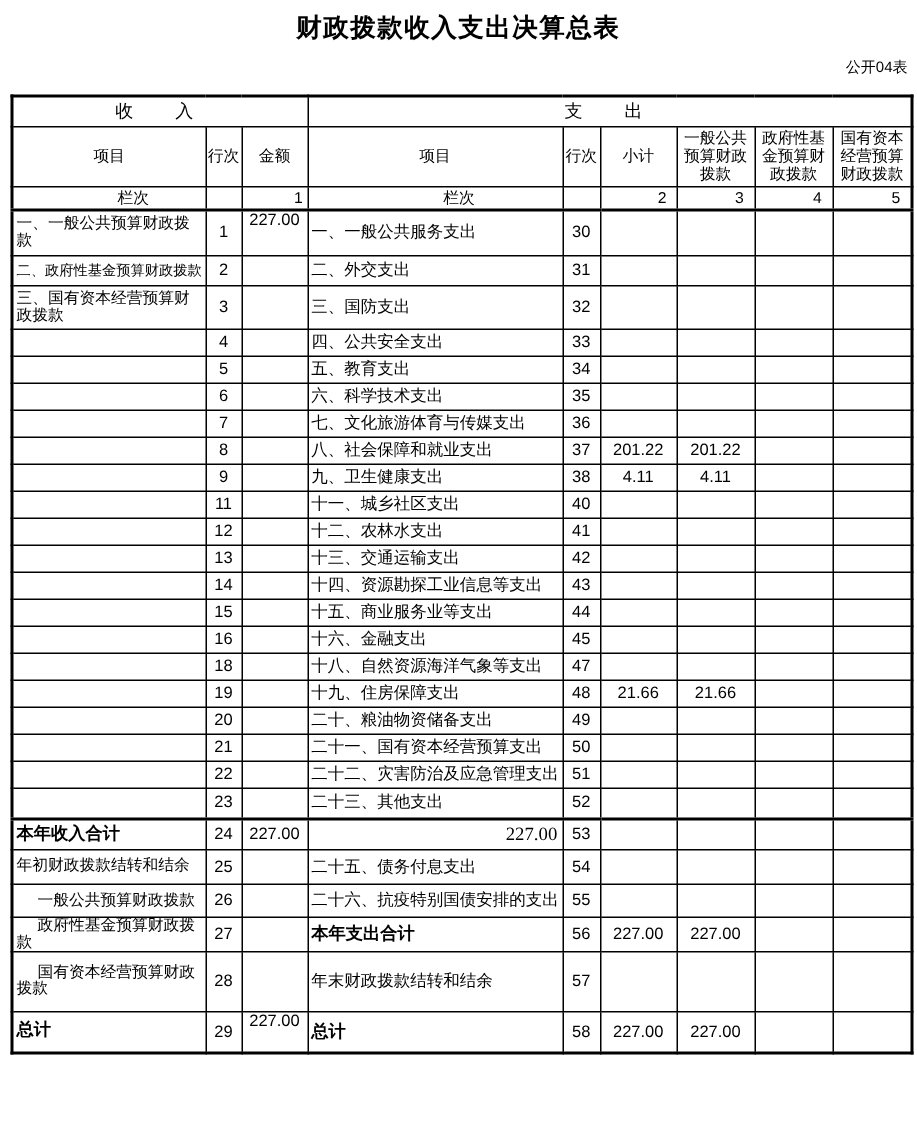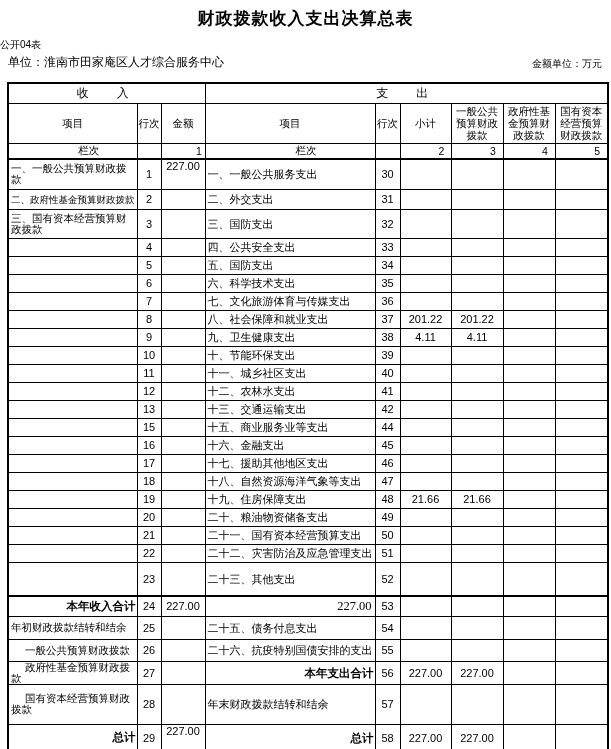--- a/index.html
+++ b/index.html
@@ -6,21 +6,21 @@
   html,body { margin:0; padding:0; }
   body {
     width:611px; height:749px; background:#ffffff; color:#000000;
     font-family:"Liberation Sans","DejaVu Sans",sans-serif;
     overflow:hidden;
   }
   .title {
     padding-top:7px; text-align:center;
     font-size:17px; font-weight:bold; letter-spacing:1px;
   }
-  .doc-no { text-align:left; font-size:10px; padding:8px 24px 0 0; }
+  .doc-no { text-align:right; font-size:10px; padding:8px 6px 0 0; }
   .meta-row {
     display:flex; justify-content:space-between; align-items:flex-end;
     padding:2px 9px 0 8px;
   }
   .unit-label { font-size:12px; }
   .amount-unit { font-size:10px; }
 
   table.main {
     border-collapse:collapse; table-layout:fixed;
     width:600px; margin:11px 0 0 7px;
@@ -44,36 +44,32 @@
 
   td.item {
     font-size:10.5px; line-height:11px; text-align:left;
     padding:0 1px 0 2px;
   }
   td.ritem { font-size:11px; line-height:12px; }
   td.num { font-size:11px; text-align:center; }
   td.vtop { vertical-align:top; line-height:13px; }
   td.shrink { font-size:9.5px; }
   td.indent { text-indent:14px; }
-  td.total { font-weight:bold; text-align:right; font-size:11.5px; text-indent:0; }
+  td.total { font-weight:bold; text-align:left; font-size:11.5px; text-indent:0; }
   td.serifnum {
     font-family:"Liberation Serif","DejaVu Serif",serif;
     text-align:right; padding-right:3px; font-size:12.5px;
   }
 </style>
 </head>
 <body>
 
 <div class="page">
   <div class="title">财政拨款收入支出决算总表</div>
   <div class="doc-no">公开04表</div>
-  <div class="meta-row">
-    <span class="unit-label">单位：淮南市田家庵区人才综合服务中心</span>
-    <span class="amount-unit">金额单位：万元</span>
-  </div>
 
   <table class="main">
     <colgroup>
       <col style="width:129px">
         <col style="width:24px">
         <col style="width:44px">
       <col style="width:170px">
         <col style="width:25px">
         <col style="width:51px">
       <col style="width:52px">
@@ -148,21 +144,21 @@
     <td class="num">33</td>
     <td class="num"></td>
     <td class="num"></td>
     <td class="num"></td>
     <td class="num"></td>
   </tr>
         <tr style="height: 18px;">
     <td class="item litem"></td>
     <td class="num">5</td>
     <td class="num"></td>
-    <td class="item ritem">五、国防支出</td>
+    <td class="item ritem">五、教育支出</td>
     <td class="num">34</td>
     <td class="num"></td>
     <td class="num"></td>
     <td class="num"></td>
     <td class="num"></td>
   </tr>
         <tr style="height: 18px;">
     <td class="item litem"></td>
     <td class="num">6</td>
     <td class="num"></td>
@@ -201,31 +197,20 @@
     <td class="num"></td>
     <td class="item ritem">九、卫生健康支出</td>
     <td class="num">38</td>
     <td class="num">4.11</td>
     <td class="num">4.11</td>
     <td class="num"></td>
     <td class="num"></td>
   </tr>
         <tr style="height: 18px;">
     <td class="item litem"></td>
-    <td class="num">10</td>
-    <td class="num"></td>
-    <td class="item ritem">十、节能环保支出</td>
-    <td class="num">39</td>
-    <td class="num"></td>
-    <td class="num"></td>
-    <td class="num"></td>
-    <td class="num"></td>
-  </tr>
-        <tr style="height: 18px;">
-    <td class="item litem"></td>
     <td class="num">11</td>
     <td class="num"></td>
     <td class="item ritem">十一、城乡社区支出</td>
     <td class="num">40</td>
     <td class="num"></td>
     <td class="num"></td>
     <td class="num"></td>
     <td class="num"></td>
   </tr>
         <tr style="height: 18px;">
@@ -243,48 +228,48 @@
     <td class="item litem"></td>
     <td class="num">13</td>
     <td class="num"></td>
     <td class="item ritem">十三、交通运输支出</td>
     <td class="num">42</td>
     <td class="num"></td>
     <td class="num"></td>
     <td class="num"></td>
     <td class="num"></td>
   </tr>
+        <tr style="height: 18px;">
+    <td class="item litem"></td>
+    <td class="num">14</td>
+    <td class="num"></td>
+    <td class="item ritem">十四、资源勘探工业信息等支出</td>
+    <td class="num">43</td>
+    <td class="num"></td>
+    <td class="num"></td>
+    <td class="num"></td>
+    <td class="num"></td>
+  </tr>
         <tr style="height: 18px; margin-top: 16px;">
     <td class="item litem"></td>
     <td class="num">15</td>
     <td class="num"></td>
     <td class="item ritem">十五、商业服务业等支出</td>
     <td class="num">44</td>
     <td class="num"></td>
     <td class="num"></td>
     <td class="num"></td>
     <td class="num"></td>
   </tr>
         <tr style="height: 18px; margin-top: 24px;">
     <td class="item litem"></td>
     <td class="num">16</td>
     <td class="num"></td>
     <td class="item ritem">十六、金融支出</td>
     <td class="num">45</td>
-    <td class="num"></td>
-    <td class="num"></td>
-    <td class="num"></td>
-    <td class="num"></td>
-  </tr>
-        <tr style="height: 18px;">
-    <td class="item litem"></td>
-    <td class="num">17</td>
-    <td class="num"></td>
-    <td class="item ritem">十七、援助其他地区支出</td>
-    <td class="num">46</td>
     <td class="num"></td>
     <td class="num"></td>
     <td class="num"></td>
     <td class="num"></td>
   </tr>
         <tr style="height: 18px; padding-left: 44px;">
     <td class="item litem"></td>
     <td class="num">18</td>
     <td class="num"></td>
     <td class="item ritem">十八、自然资源海洋气象等支出</td>
@@ -331,21 +316,21 @@
     <td class="item litem"></td>
     <td class="num">22</td>
     <td class="num"></td>
     <td class="item ritem">二十二、灾害防治及应急管理支出</td>
     <td class="num">51</td>
     <td class="num"></td>
     <td class="num"></td>
     <td class="num"></td>
     <td class="num"></td>
   </tr>
-        <tr style="height: 34px; margin-left: 32px;">
+        <tr style="height: 21px; margin-left: 32px;">
     <td class="item litem"></td>
     <td class="num">23</td>
     <td class="num"></td>
     <td class="item ritem">二十三、其他支出</td>
     <td class="num">52</td>
     <td class="num"></td>
     <td class="num"></td>
     <td class="num"></td>
     <td class="num"></td>
   </tr>

